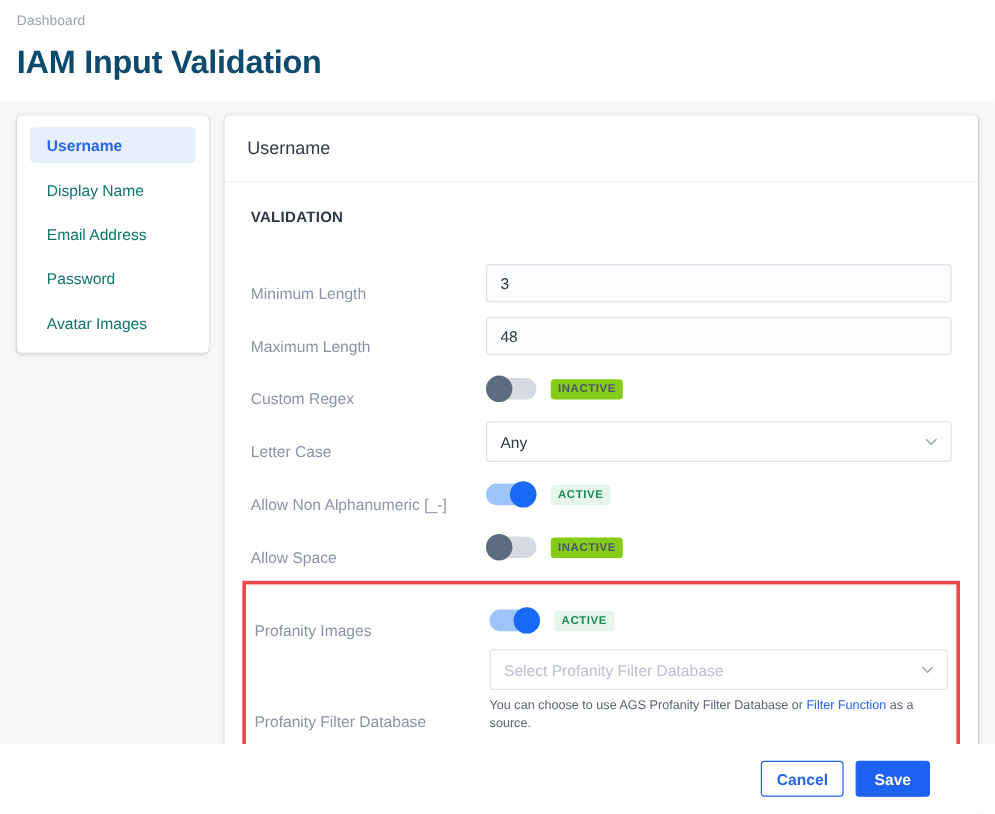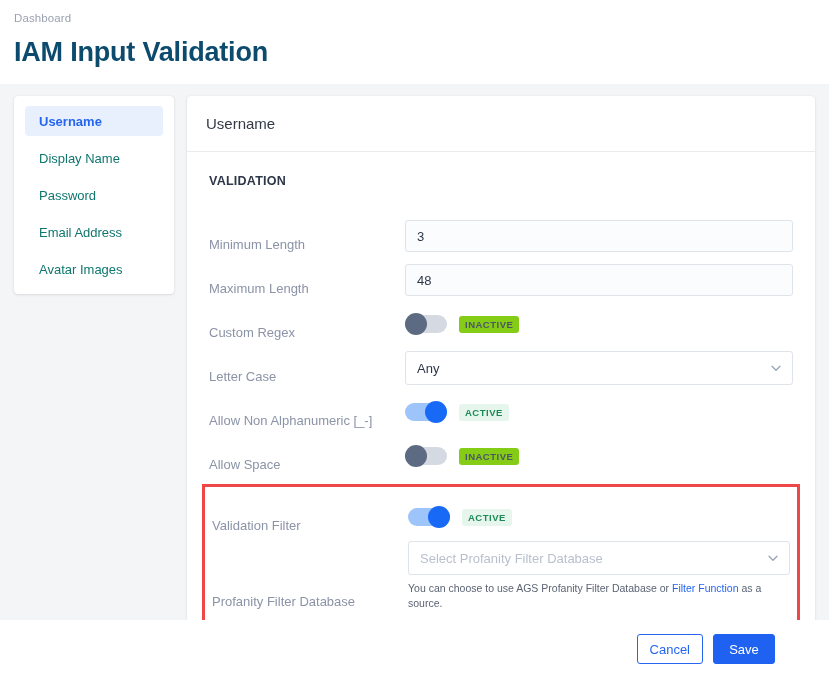--- a/index.html
+++ b/index.html
@@ -248,21 +248,21 @@
     justify-content: flex-end;
     gap: 10px;
     padding: 0 54px 0 0;
   }
   .btn {
     height: 30px;
     min-width: 62px;
     border-radius: 3px;
     font-size: 13px;
     font-family: "Liberation Sans", sans-serif;
-    font-weight: 400;
+    font-weight: 700;
     cursor: pointer;
     padding: 0 12px;
     display: inline-flex;
     align-items: center;
     justify-content: center;
   }
   .btn.cancel {
     background: #ffffff;
     border: 1px solid #2565f0;
     color: #2565f0;
@@ -285,24 +285,24 @@
   <div class="cols">
 
     <div class="sidebar">
       <div class="side-item active">
         <span>Username</span>
       </div>
       <div class="side-item">
         <span>Display Name</span>
       </div>
       <div class="side-item">
+        <span>Email Address</span>
+      </div>
+      <div class="side-item">
         <span>Password</span>
-      </div>
-      <div class="side-item">
-        <span>Email Address</span>
       </div>
       <div class="side-item">
         <span>Avatar Images</span>
       </div>
     </div>
 
     <div class="card">
 
       <div class="card-head">
         <div class="card-head-title">Username</div>
@@ -366,21 +366,21 @@
             <div class="toggle off">
               <span class="knob"></span>
             </div>
             <span class="badge inactive">INACTIVE</span>
           </div>
         </div>
 
         <div class="highlight">
 
           <div class="row r-gap">
-            <div class="row-label">Validation Filter</div>
+            <div class="row-label">Profanity Images</div>
             <div class="row-field">
               <div class="toggle on">
                 <span class="knob"></span>
               </div>
               <span class="badge active">ACTIVE</span>
             </div>
           </div>
 
           <div class="row">
             <div class="row-label">Profanity Filter Database</div>

